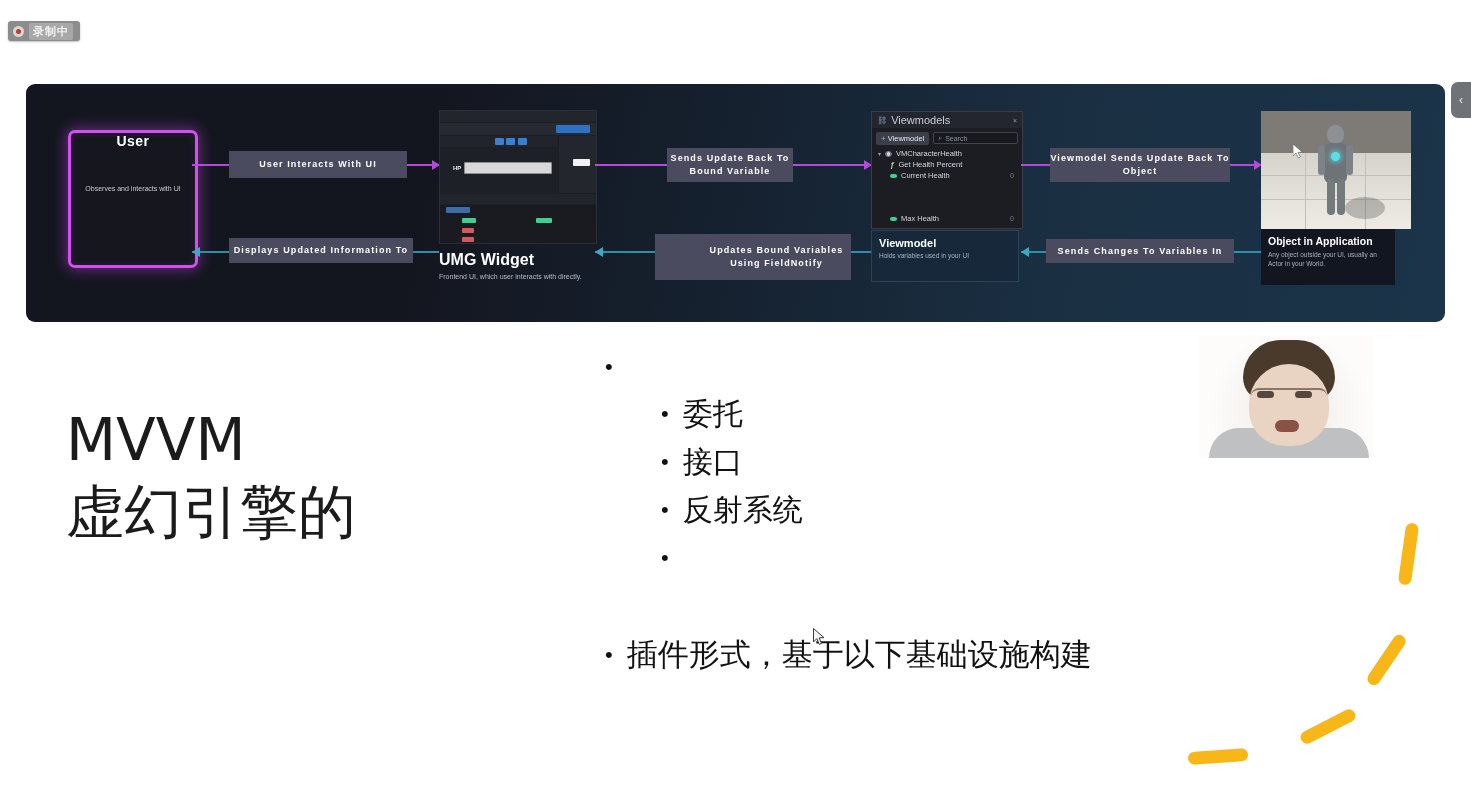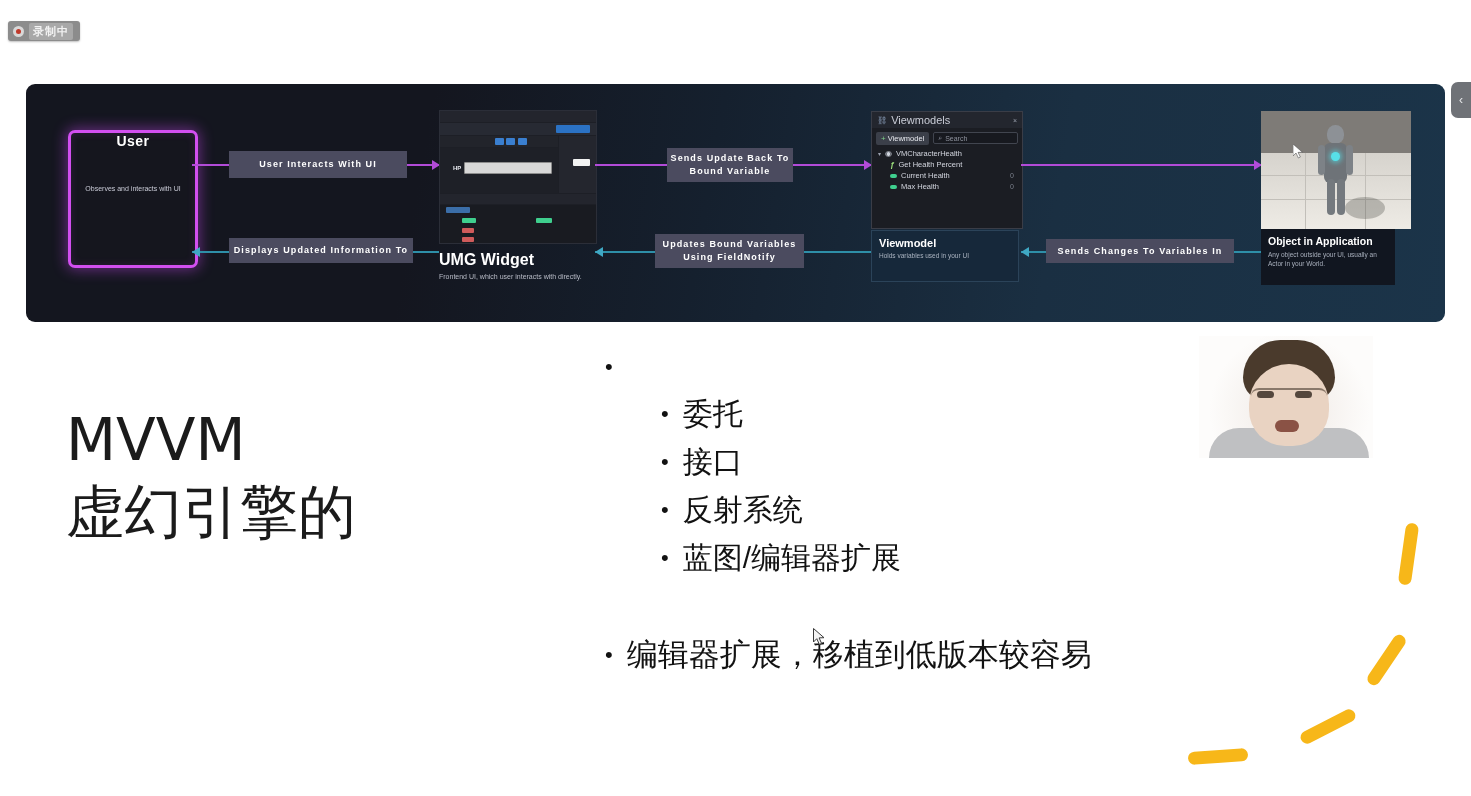--- a/index.html
+++ b/index.html
@@ -222,21 +222,21 @@
   </div>
 
   <div class="wire magenta" style="left:569px;top:80px;width:276px;"></div>
   <div class="arrow magenta-r" style="left:838px;top:76px;"></div>
   <div class="node-label-box" style="left:641px;top:64px;width:126px;height:34px;">
     <span>Sends Update Back To Bound Variable</span>
   </div>
 
   <div class="wire teal" style="left:569px;top:167px;width:276px;"></div>
   <div class="arrow teal-l" style="left:569px;top:163px;"></div>
-  <div class="node-label-box" style="left:629px;top:150px;width:149px;height:34px;">
+  <div class="node-label-box" style="left:629px;top:150px;width:149px;height:46px;padding-left:47px;">
     <span>Updates Bound Variables Using FieldNotify</span>
   </div>
 
   <div id="vm-node">
     <div id="vm-panel">
       <div id="vm-tabbar">
         <span style="color:#9fb6d6;font-size:8px;">⛓</span>
         <span id="vm-tab-label">Viewmodels</span>
         <span id="vm-tab-close">×</span>
       </div>
@@ -257,34 +257,37 @@
       </div>
       <div class="vm-row" style="padding-left:18px;">
         <span class="vm-fn">ƒ</span>
         <span>Get Health Percent</span>
       </div>
       <div class="vm-row" style="padding-left:18px;">
         <span class="vm-dot"></span>
         <span>Current Health</span>
         <span class="val">0</span>
       </div>
-      <div class="vm-row" style="padding-left:18px;">
+      <div class="vm-row" style="padding-left:18px;margin-top:32px;">
         <span class="vm-dot"></span>
         <span>Max Health</span>
         <span class="val">0</span>
       </div>
     </div>
     <div id="vm-caption">
       <div id="vm-name">Viewmodel</div>
       <div id="vm-desc">Holds variables used in your UI</div>
     </div>
   </div>
 
   <div class="wire magenta" style="left:995px;top:80px;width:240px;"></div>
   <div class="arrow magenta-r" style="left:1228px;top:76px;"></div>
+  <div class="node-label-box" style="left:1024px;top:64px;width:180px;height:34px;">
+    <span>Viewmodel Sends Update Back To Object</span>
+  </div>
 
   <div class="wire teal" style="left:995px;top:167px;width:240px;"></div>
   <div class="arrow teal-l" style="left:995px;top:163px;"></div>
   <div class="node-label-box" style="left:1020px;top:155px;width:188px;height:24px;">
     <span>Sends Changes To Variables In</span>
   </div>
 
   <div id="obj-node">
     <div id="obj-render">
       <div style="position:absolute;left:0;top:0;width:150px;height:42px;background:#7e7b77;"></div>
@@ -334,25 +337,24 @@
   <div class="b2">
     <span class="dot">•</span>
     <span>接口</span>
   </div>
   <div class="b2">
     <span class="dot">•</span>
     <span>反射系统</span>
   </div>
   <div class="b2">
     <span class="dot">•</span>
-    <span>蓝图/编辑器扩展</span>
   </div>
   <div class="b-last">
     <span class="dot">•</span>
-    <span>编辑器扩展，移植到低版本较容易</span>
+    <span>插件形式，基于以下基础设施构建</span>
   </div>
 </div>
 
 <div id="webcam">
   <div id="cam-bg"></div>
   <div id="cam-body"></div>
   <div id="cam-hair"></div>
   <div id="cam-face"></div>
   <div id="cam-glasses"></div>
   <div class="cam-eye" id="cam-eye-l"></div>

